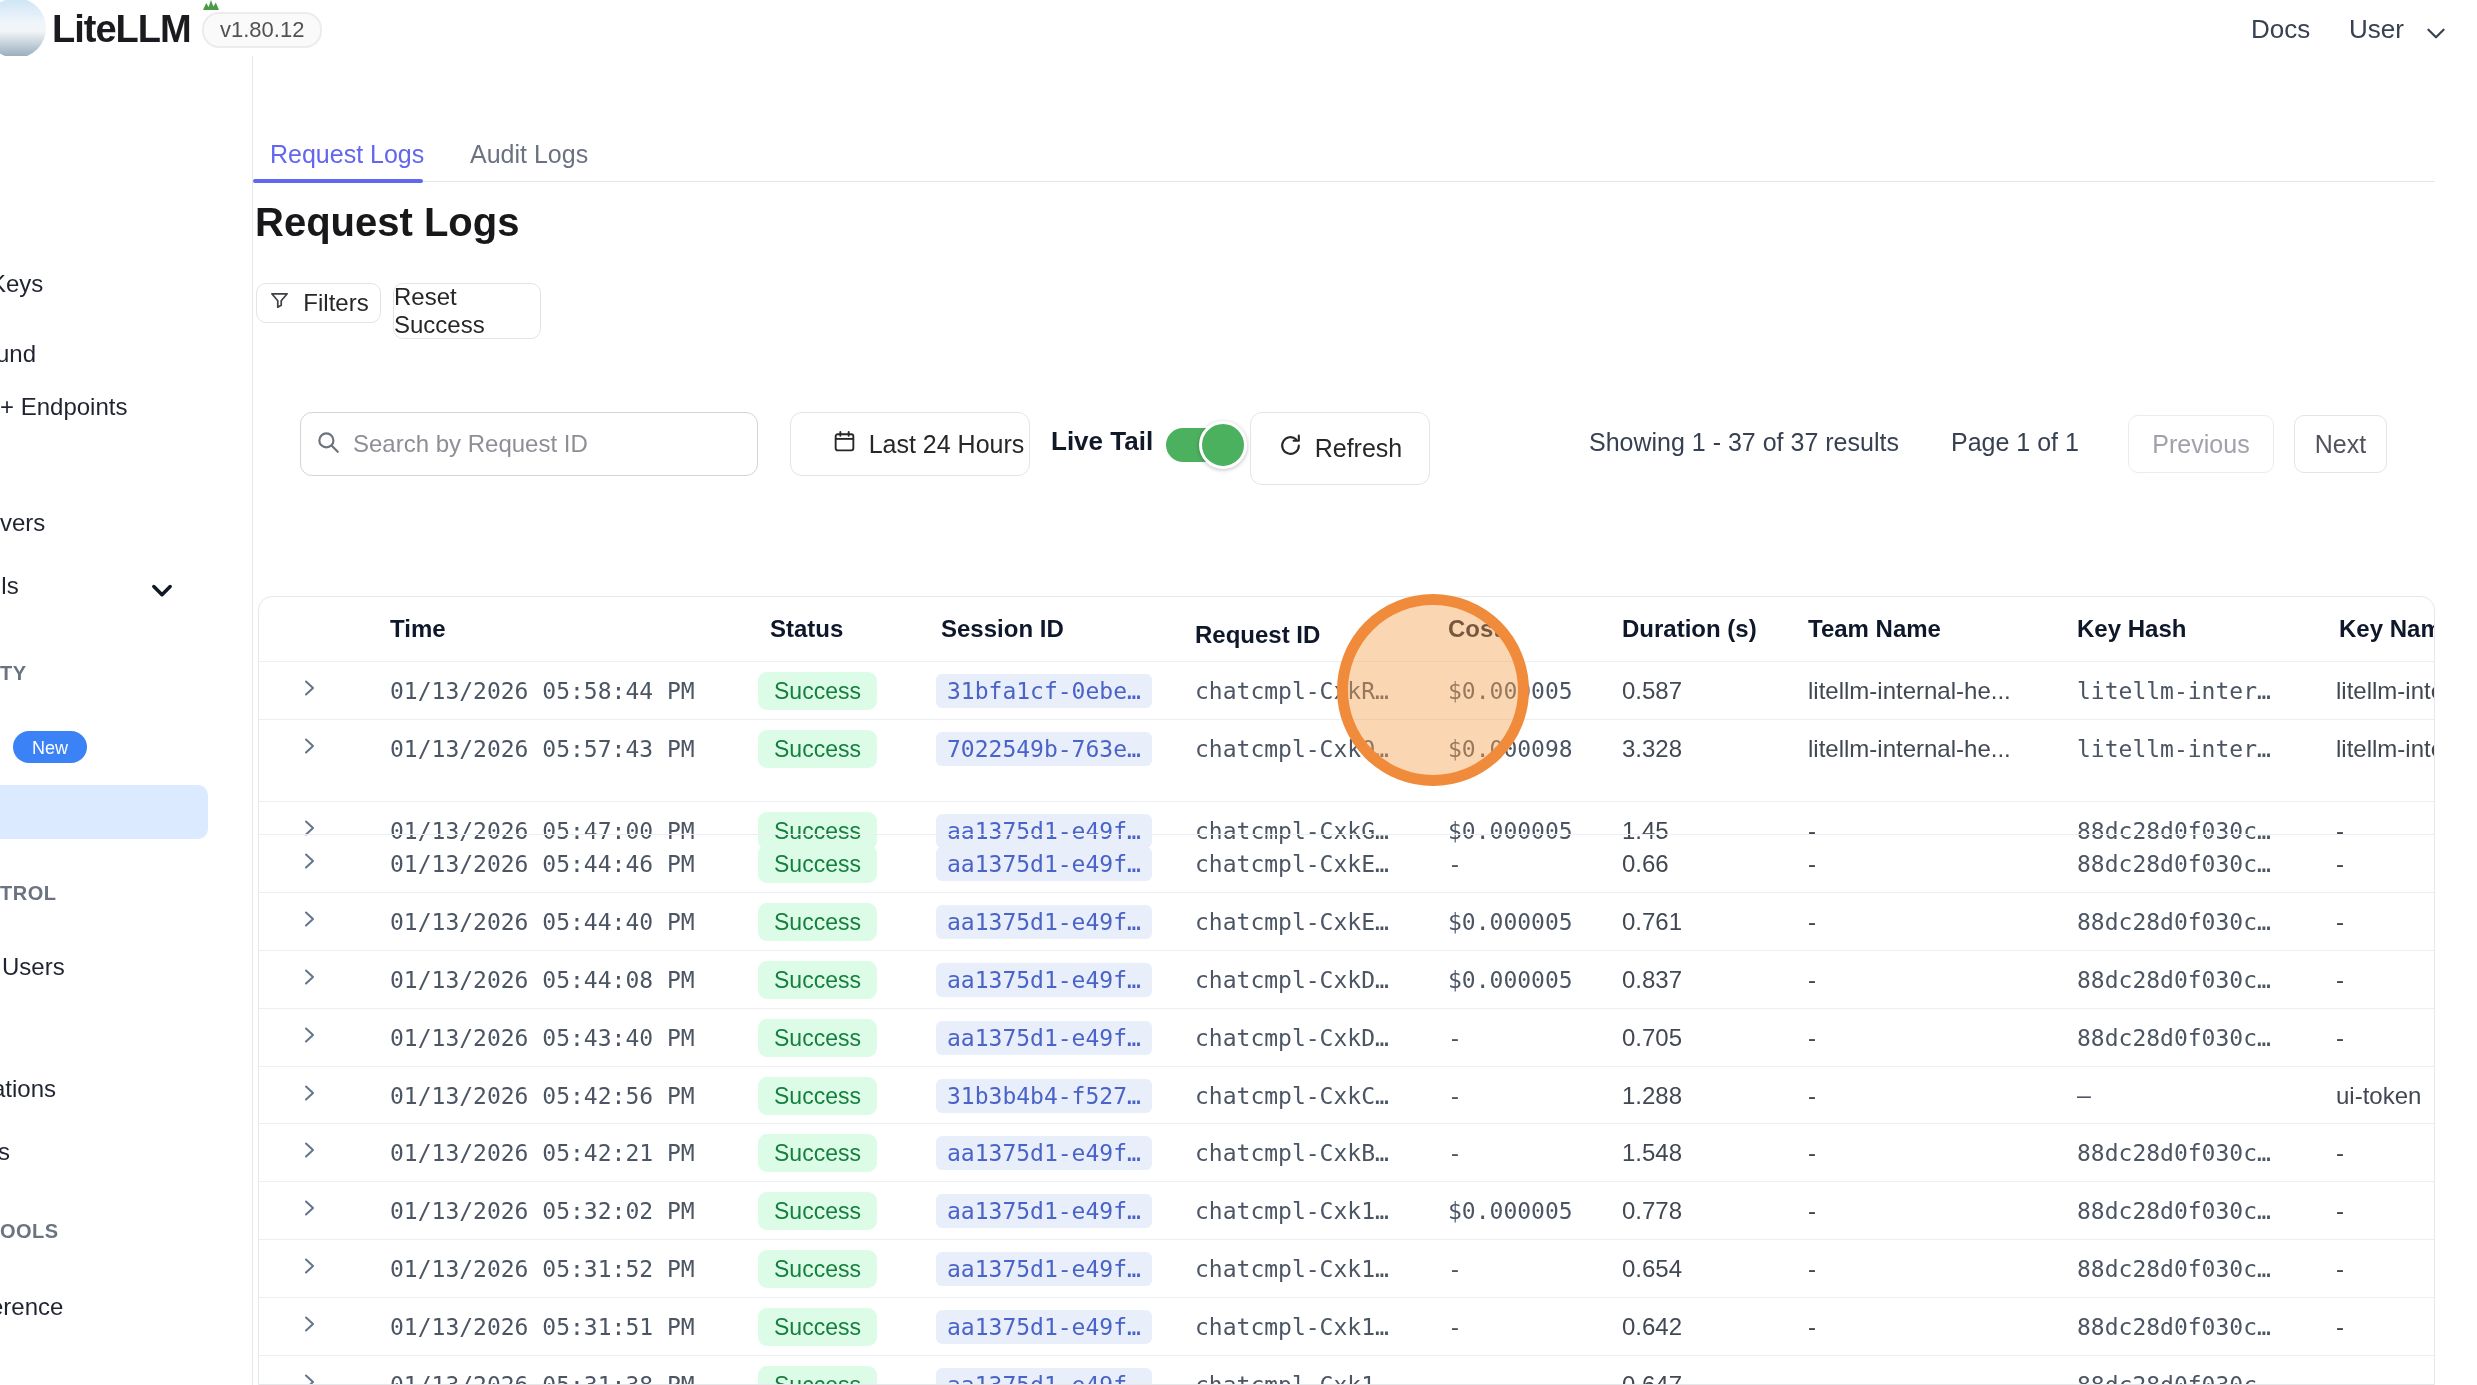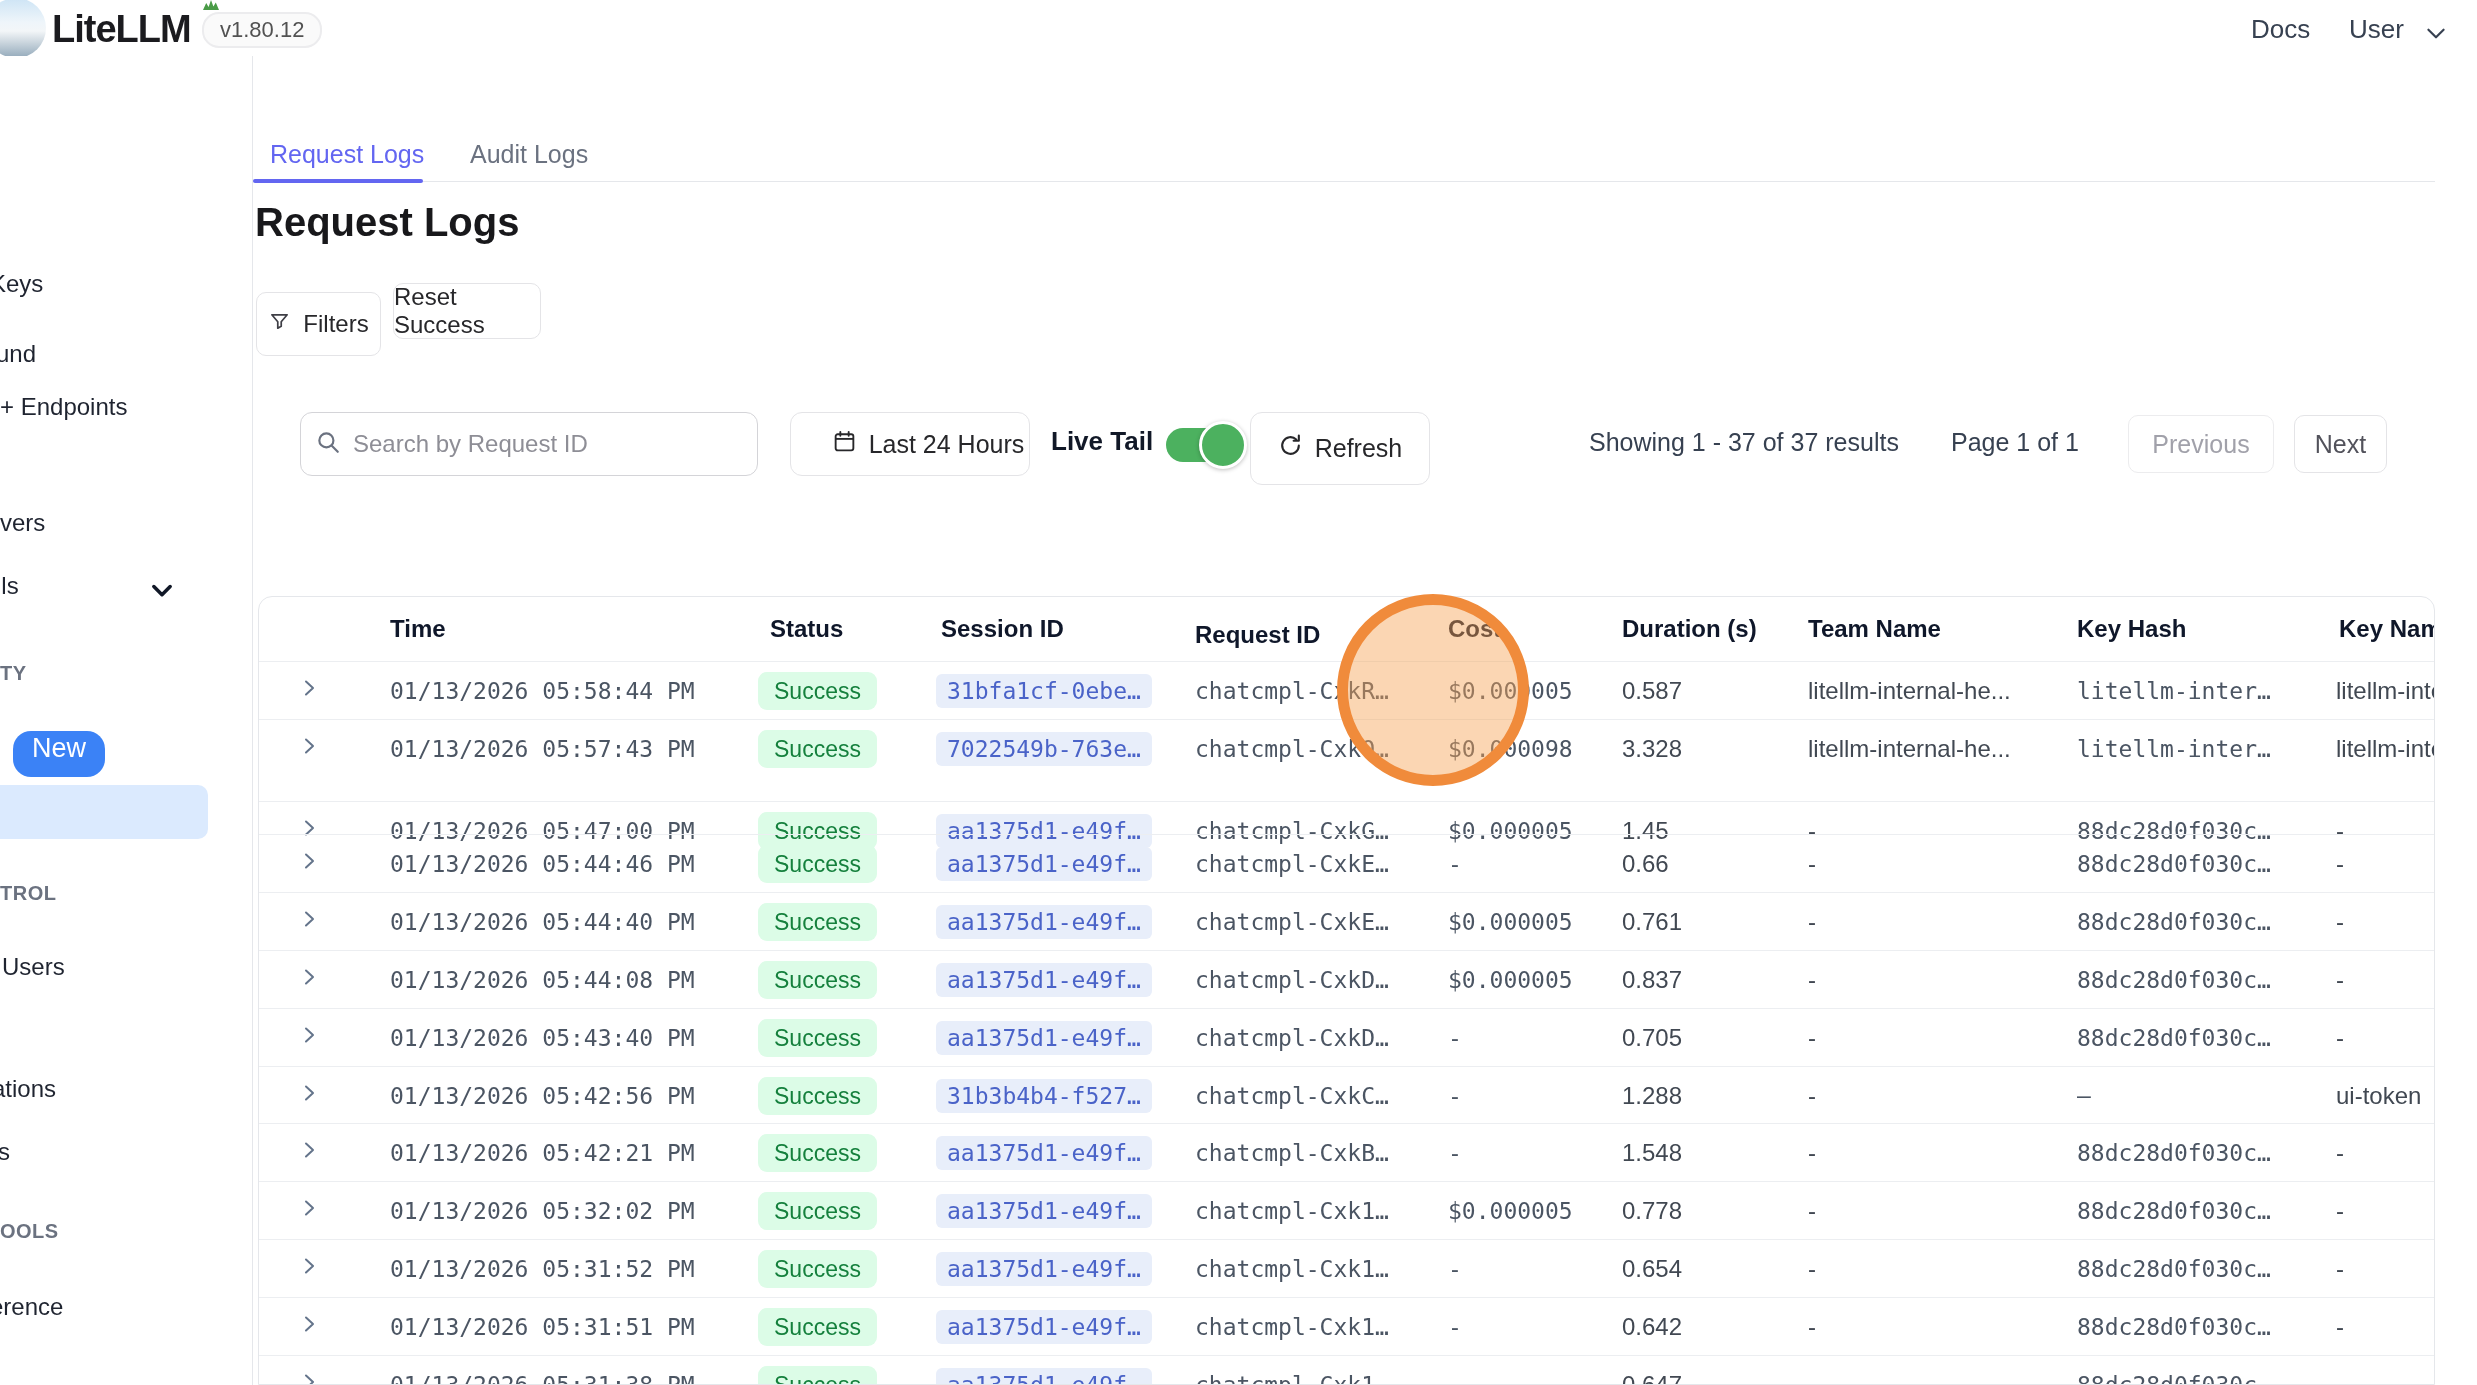--- a/index.html
+++ b/index.html
@@ -25,22 +25,22 @@
     overflow:hidden;background:#fff;}
   .side-item{position:absolute;font-size:24px;color:#1f2430;white-space:nowrap;}
   .side-label{position:absolute;font-size:20px;font-weight:700;color:#6b7280;letter-spacing:0.5px;white-space:nowrap;}
   .frag-keys{left:-10px;top:214px;}
   .frag-und{left:-4px;top:284px;}
   .frag-endpoints{left:0px;top:337px;}
   .frag-rvers{left:-8px;top:453px;}
   .frag-ils{left:-4px;top:516px;}
   .side-chevron{left:148px;top:520px;position:absolute;}
   .frag-ty{left:0px;top:606px;}
-  .new-badge{position:absolute;left:13px;top:675px;height:46px;line-height:34px;padding:0 19px;
-    border-radius:18px;background:var(--badge-blue,#3b82f6);color:#fff;font-size:27px;font-weight:500;}
+  .new-badge{position:absolute;left:13px;top:675px;height:32px;line-height:34px;padding:0 19px;
+    border-radius:18px;background:var(--badge-blue,#3b82f6);color:#fff;font-size:18px;font-weight:500;}
   .selected-item{position:absolute;left:-20px;top:729px;width:228px;height:54px;border-radius:10px;
     background:var(--selected-bg,#dbeafe);}
   .frag-trol{left:0px;top:826px;}
   .frag-users{left:2px;top:897px;}
   .frag-ations{left:-8px;top:1019px;}
   .frag-s{left:-2px;top:1082px;}
   .frag-ools{left:0px;top:1164px;}
   .frag-erence{left:-10px;top:1237px;}
 
   
@@ -49,21 +49,21 @@
   .tab-active{left:17px;color:var(--accent,#6366f1);}
   .tab-underline{position:absolute;left:0px;top:44px;width:170px;height:4px;border-radius:2px;
     background:var(--accent,#6366f1);}
   .tab-idle{left:217px;color:#6b7280;font-weight:400;}
   .page-title{left:255px;top:200px;font-size:40px;font-weight:700;color:#18181b;}
 
   
   .btn{position:absolute;display:flex;align-items:center;justify-content:center;gap:12px;
     background:#fff;border:1px solid #e4e4e7;border-radius:10px;font-size:24px;color:#27272a;
     cursor:pointer;box-sizing:border-box;}
-  .btn-filters{left:256px;top:292px;width:125px;height:64px;}
+  .btn-filters{left:256px;top:283px;width:125px;height:40px;}
   .btn-reset{left:393px;top:283px;width:148px;height:56px;}
 
   
   .search-box{left:300px;top:412px;width:458px;height:64px;border:1.5px solid #d4d4d8;border-radius:12px;
     box-sizing:border-box;display:flex;align-items:center;padding:0 14px;gap:10px;background:#fff;}
   .search-box input{border:none;outline:none;font-size:24px;color:#15803d;width:100%;
     font-family:"Liberation Sans",sans-serif;}
   .search-box input::placeholder{color:#8e8e96;}
   .btn-range{left:790px;top:412px;width:240px;height:64px;border-radius:12px;font-size:25px;padding-left:36px;}
   .live-tail-label{left:1051px;top:426px;font-size:26px;font-weight:600;color:#111827;}

